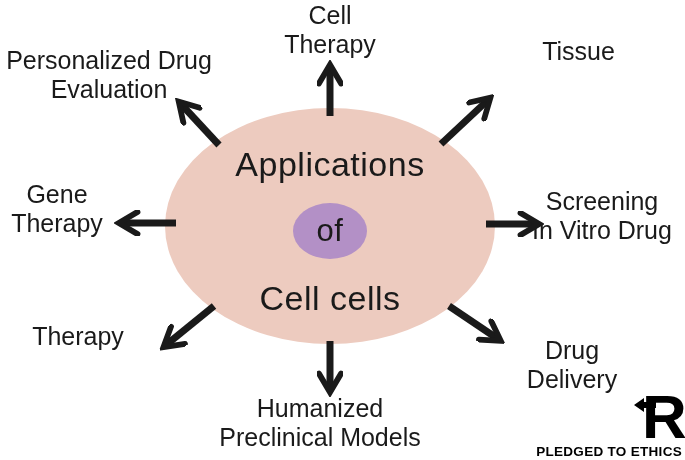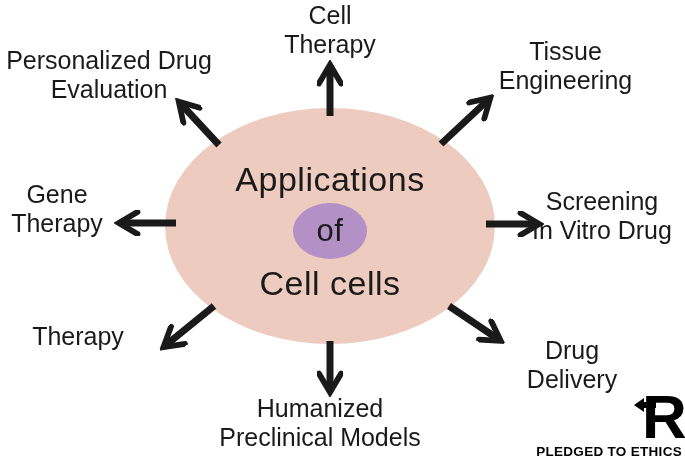--- a/index.html
+++ b/index.html
@@ -25,21 +25,21 @@
     position: absolute;
     left: 165px; top: 108px;
     width: 330px; height: 236px;
     background: var(--ellipse-fill);
     border-radius: 50%;
     display: flex;
     flex-direction: column;
     align-items: center;
     justify-content: center;
     padding-top: 10px;
-    gap: 5px;
+    gap: 20px;
     z-index: 1;
   }
   .title-line {
     font-size: 34px;
     line-height: 38px;
     color: var(--text);
     letter-spacing: 0.5px;
     white-space: nowrap;
   }
   .inner-ellipse {
@@ -56,21 +56,21 @@
     position: absolute;
     text-align: center;
     font-size: 25px;
     line-height: 29px;
     color: var(--text);
     z-index: 2;
     white-space: nowrap;
   }
   .label span { display: block; }
   .l-cell-therapy                 { left: 265px; top: 1px;   width: 130px; }
-  .l-tissue-engineering           { left: 478px; top: 37px;  width: 175px; }
+  .l-tissue-engineering           { left: 491px; top: 37px;  width: 175px; }
   .l-in-vitro-drug-screening      { left: 520px; top: 187px; width: 164px; }
   .l-drug-delivery                { left: 512px; top: 336px; width: 120px; }
   .l-humanized-preclinical-models { left: 193px; top: 394px; width: 254px; }
   .l-cellular-constituents        { left: 0px;   top: 322px; width: 156px; }
   .l-gene-therapy                 { left: 0px;   top: 180px; width: 114px; }
   .l-personalized-drug-evaluation { left: 0px;   top: 46px;  width: 218px; }
   
   .arrows {
     position: absolute;
     left: 0; top: 0;
@@ -139,21 +139,20 @@
     </div>
     <div class="title-line">Cell cells</div>
   </div>
 
   <div class="label l-cell-therapy">
     <span>Cell</span>
     <span>Therapy</span>
   </div>
   <div class="label l-tissue-engineering">
     <span>Tissue</span>
-    <span>Engineering</span>
   </div>
   <div class="label l-in-vitro-drug-screening">
     <span>Screening</span>
     <span>In Vitro Drug</span>
   </div>
   <div class="label l-drug-delivery">
     <span>Drug</span>
     <span>Delivery</span>
   </div>
   <div class="label l-humanized-preclinical-models">

